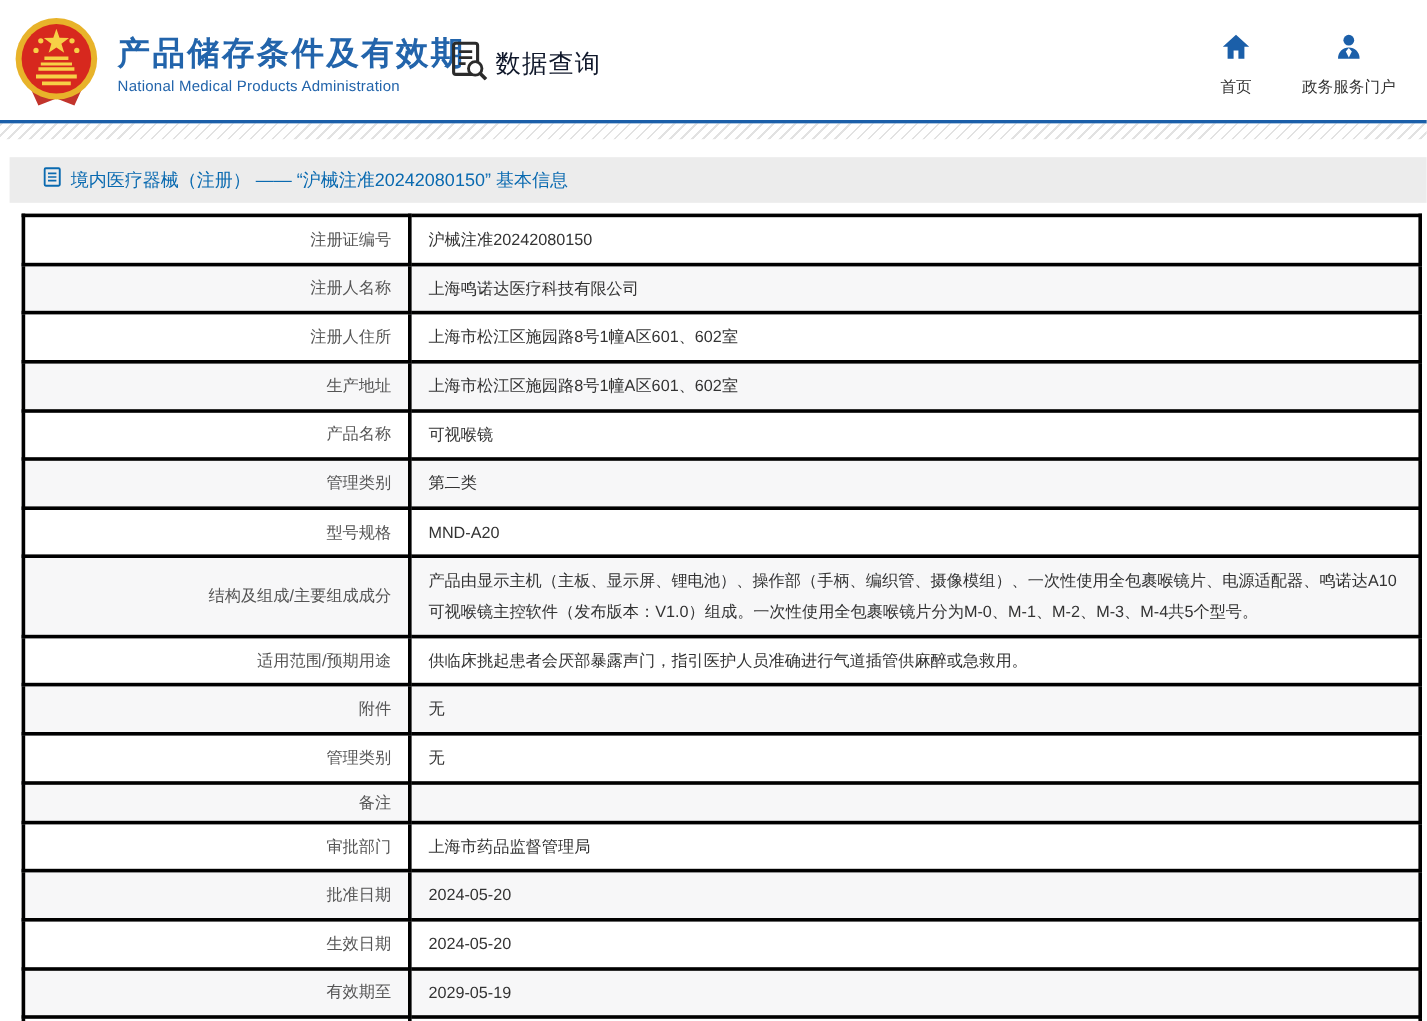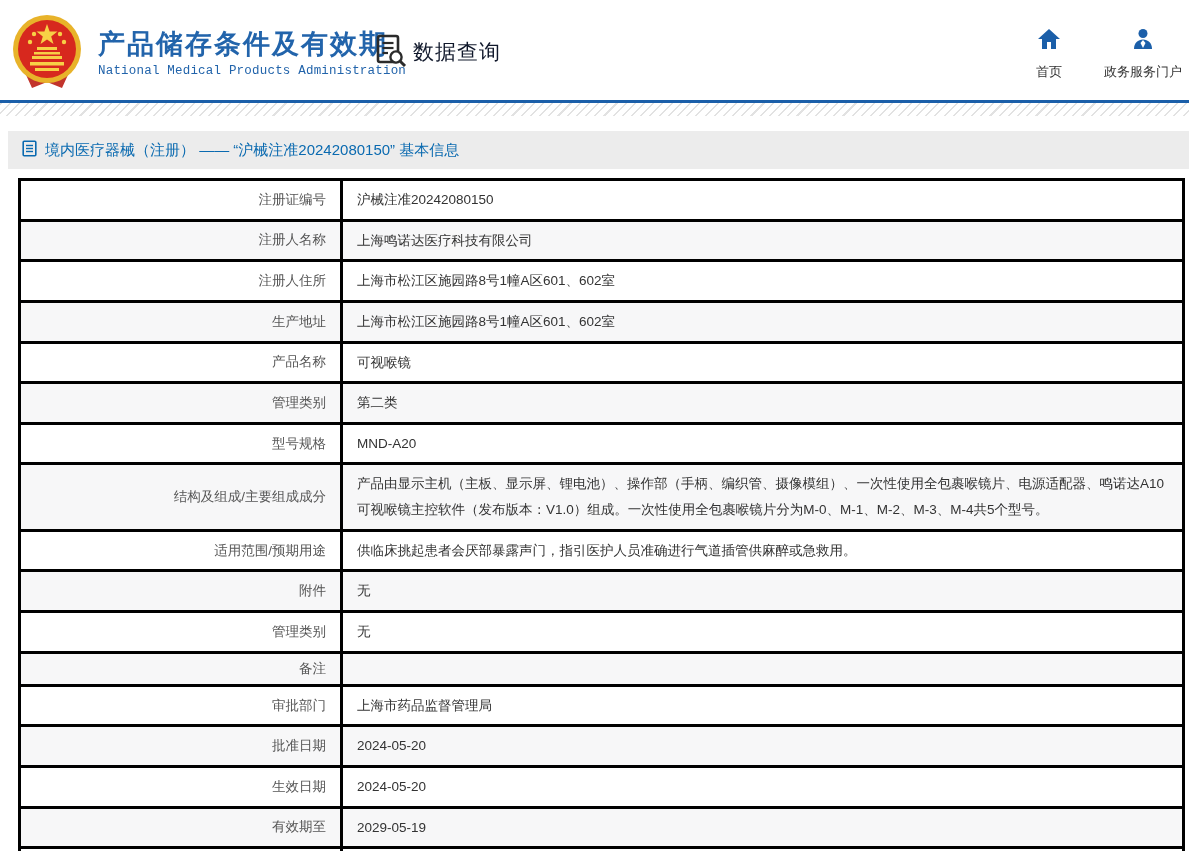--- a/index.html
+++ b/index.html
@@ -8,38 +8,38 @@
     background: #ffffff;
     font-family: "Liberation Sans", "DejaVu Sans", sans-serif;
     overflow: hidden;
     position: relative;
   }
   
   .header { position: relative; height: 100px; background: #fff; }
   .brand { position: absolute; left: 10px; top: 12px; display: flex; align-items: center; }
   .brand-text { margin-left: 14px; }
   .brand-cn { font-size: 27px; font-weight: bold; color: #2264ab; letter-spacing: 2px; line-height: 1.25; }
-  .brand-en { font-size: 12.5px; color: #2264ab; margin-top: 3px; letter-spacing: 0.2px; font-family: Liberation Mono, monospace; }
+  .brand-en { font-size: 12.5px; color: #2264ab; margin-top: 3px; letter-spacing: 0.2px; }
   .data-query { position: absolute; left: 376px; top: 33px; display: flex; align-items: center; gap: 6px; cursor: pointer; }
   .data-query-label { font-size: 21px; color: #0f172a; letter-spacing: 1px; }
-  .top-nav { position: absolute; right: 7px; top: 28px; display: flex; gap: 42px; }
+  .top-nav { position: absolute; right: 26px; top: 28px; display: flex; gap: 42px; }
   .top-nav-item { display: flex; flex-direction: column; align-items: center; cursor: pointer; }
   .top-nav-item .nav-label { font-size: 13px; color: #333; margin-top: 9px; }
   
   .blue-line { height: 3px; background: #1b5fa9; }
   .hatch {
     height: 13px;
     background: repeating-linear-gradient(135deg, #e2e2e2 0 1.5px, #ffffff 1.5px 6.5px);
   }
   
   .title-bar {
     margin-top: 15px; margin-left: 8px;
     height: 38px; background: #ececec;
     display: flex; align-items: center;
-    padding-left: 14px; gap: 8px;
+    padding-left: 28px; gap: 8px;
   }
   .page-title { font-size: 15px; color: #0a6ab0; }
   
   .table-wrap { position: absolute; left: 18px; top: 178px; width: 1167px; }
   table.info { width: 100%; border-collapse: collapse; font-size: 13.5px; }
   table.info td { border: 3px solid #000000; height: 33px; vertical-align: middle; }
   table.info td.label {
     width: 322px; text-align: right; padding: 6px 14px 6px 6px;
     color: #555; background: transparent; white-space: nowrap;
   }

